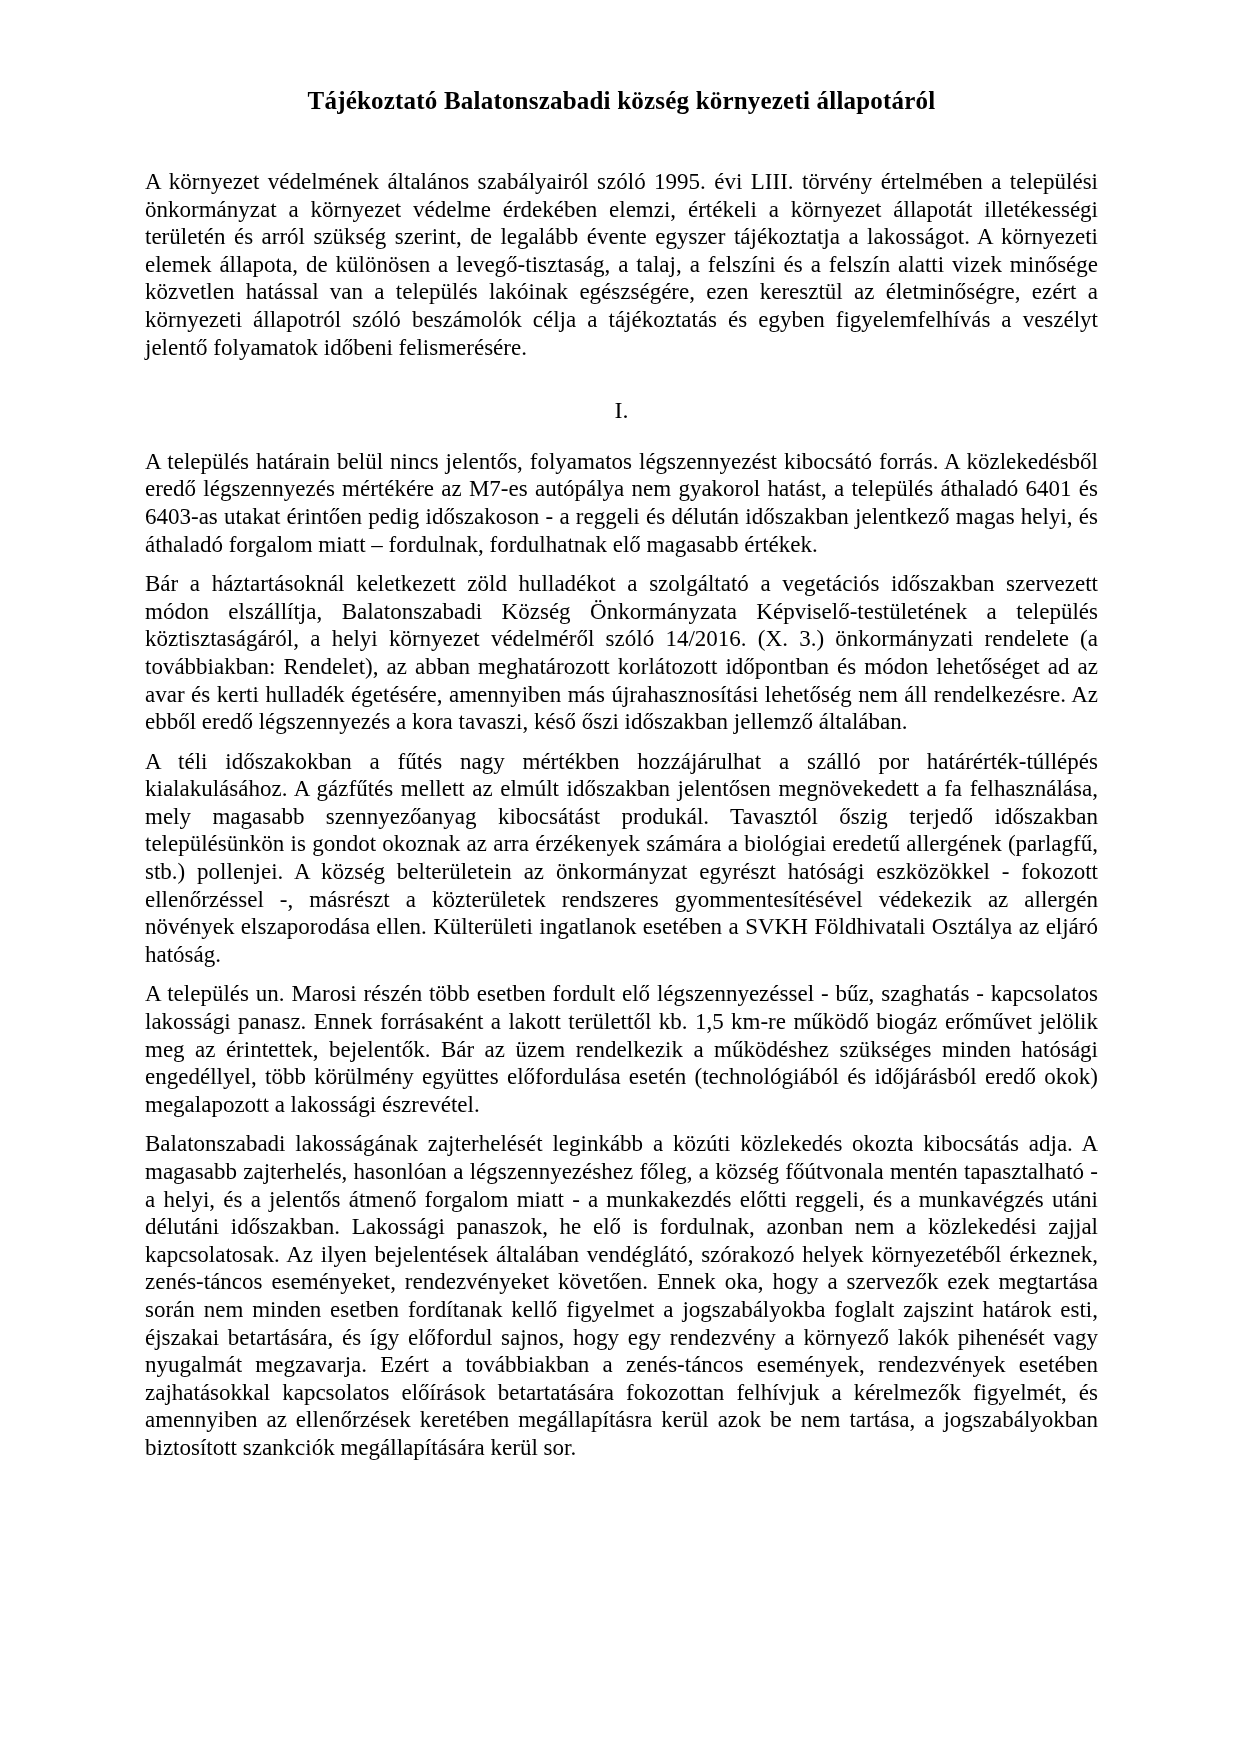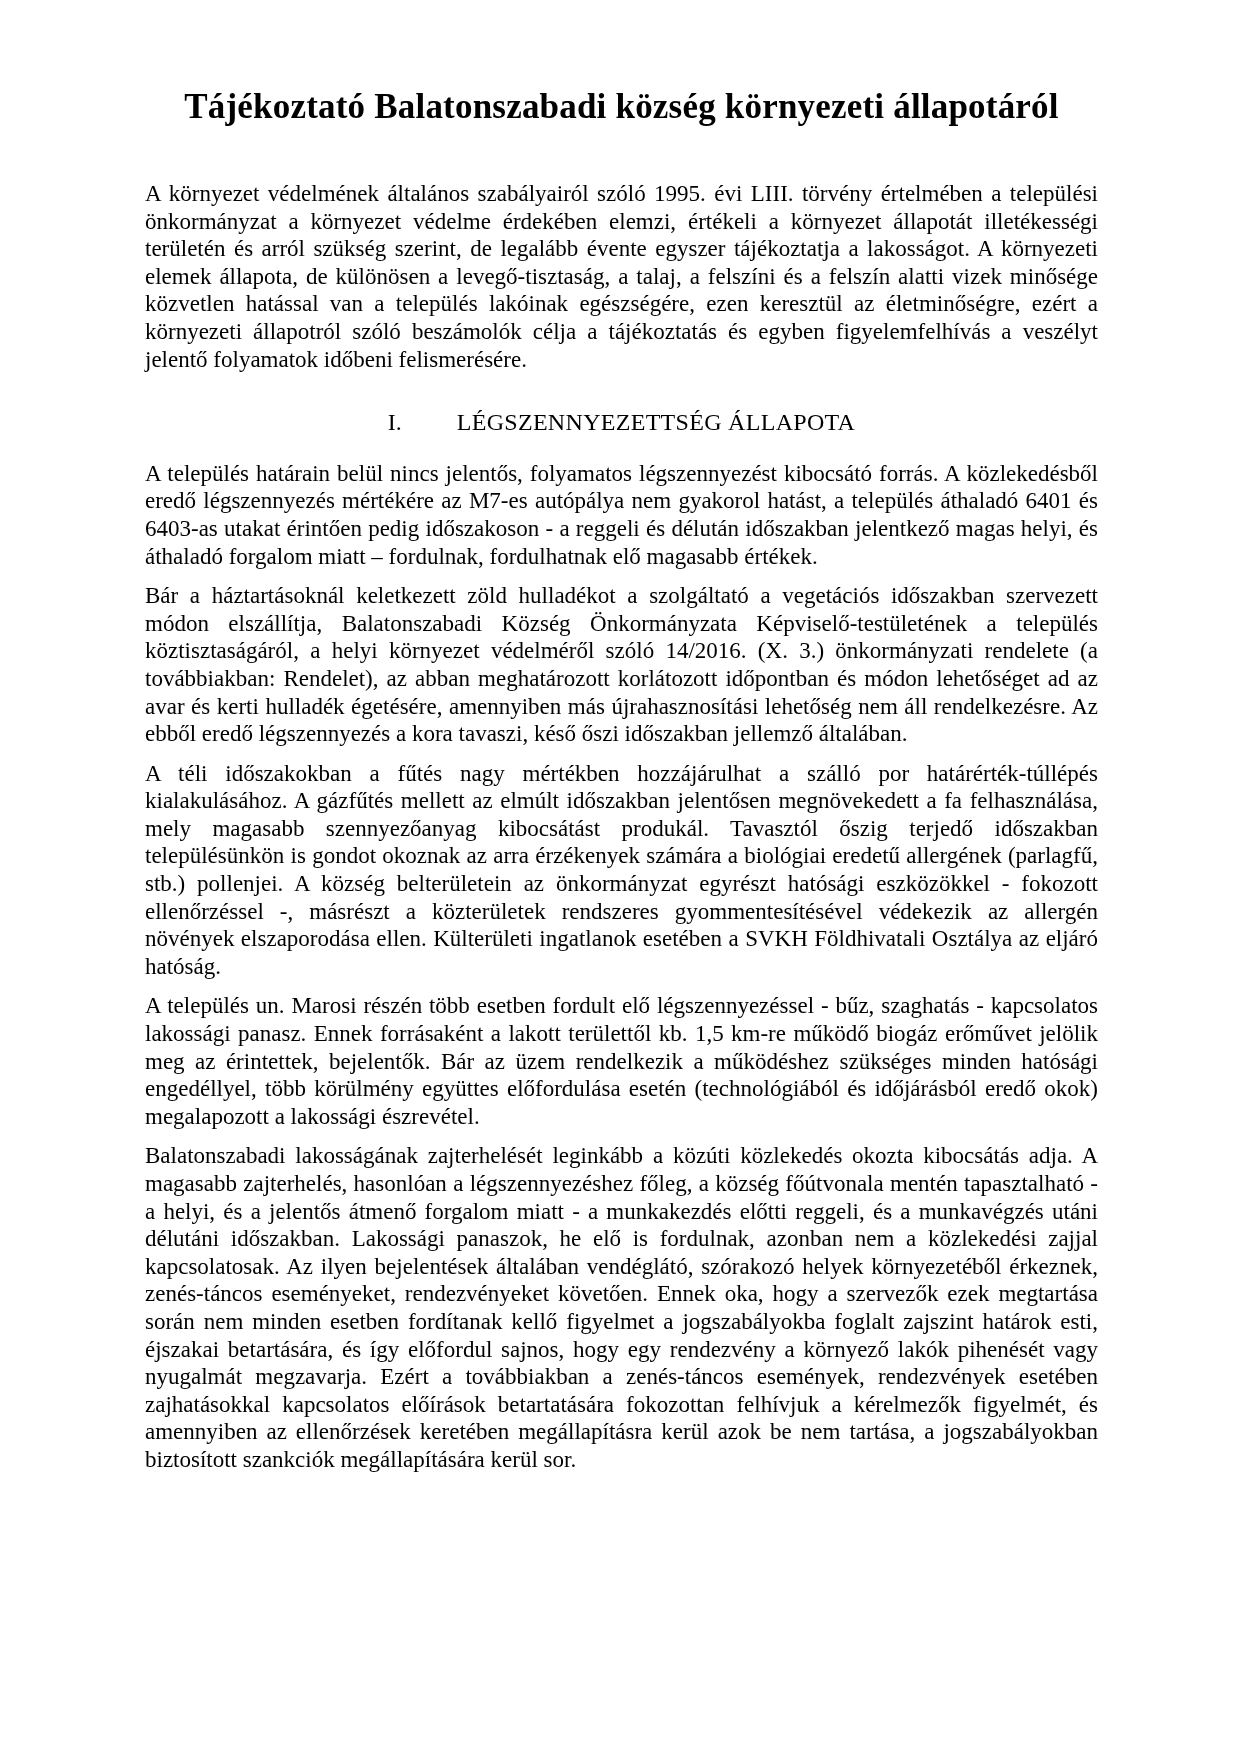--- a/index.html
+++ b/index.html
@@ -13,21 +13,21 @@
     height: 1753px;
     background: #ffffff;
     color: #000000;
     font-family: "Liberation Serif", "DejaVu Serif", serif;
     font-size: 23px;
     line-height: 27.6px;
     padding: 86px 130px 40px 133px;
     overflow: hidden;
   }
   .doc-title {
-    font-size: 35px;
+    font-size: 25px;
     font-weight: bold;
     line-height: 1.2;
     text-align: center;
     margin: 0 0 52px 0;
     letter-spacing: 0.2px;
   }
   .para {
     margin: 12px;
     text-align: justify;
     text-justify: inter-word;
@@ -47,21 +47,20 @@
 <body>
 
 <div class="page">
 
   <h1 class="doc-title">Tájékoztató Balatonszabadi község környezeti állapotáról</h1>
 
   <p class="para">A környezet védelmének általános szabályairól szóló 1995. évi LIII.  törvény értelmében a települési önkormányzat a környezet védelme érdekében elemzi, értékeli a környezet állapotát illetékességi területén és arról szükség szerint, de legalább évente egyszer tájékoztatja a lakosságot. A környezeti elemek állapota, de különösen a levegő-tisztaság, a talaj, a felszíni és a felszín alatti vizek minősége közvetlen hatással van a település lakóinak egészségére, ezen keresztül az életminőségre, ezért a környezeti állapotról szóló beszámolók célja a tájékoztatás és egyben figyelemfelhívás a veszélyt jelentő folyamatok időbeni felismerésére.</p>
 
   <div class="section-heading">
     <span class="hnum">I.</span>
-    <span class="htext">LÉGSZENNYEZETTSÉG ÁLLAPOTA</span>
   </div>
 
   <p class="para">A település határain belül nincs jelentős, folyamatos légszennyezést kibocsátó forrás. A közlekedésből eredő légszennyezés mértékére az M7-es autópálya nem gyakorol hatást, a település áthaladó 6401 és 6403-as utakat érintően pedig időszakoson - a reggeli és délután időszakban jelentkező magas helyi, és áthaladó forgalom miatt – fordulnak, fordulhatnak elő magasabb értékek.</p>
   <p class="para">Bár a háztartásoknál keletkezett zöld hulladékot a szolgáltató a vegetációs időszakban szervezett módon elszállítja, Balatonszabadi Község Önkormányzata Képviselő-testületének a település köztisztaságáról, a helyi környezet védelméről szóló 14/2016. (X. 3.) önkormányzati rendelete (a továbbiakban: Rendelet), az abban meghatározott korlátozott időpontban és módon lehetőséget ad az avar és kerti hulladék égetésére, amennyiben más újrahasznosítási lehetőség nem áll rendelkezésre. Az ebből eredő légszennyezés a kora tavaszi, késő őszi időszakban jellemző általában.</p>
   <p class="para">A téli időszakokban a fűtés nagy mértékben hozzájárulhat a szálló por határérték-túllépés kialakulásához. A gázfűtés mellett az elmúlt időszakban jelentősen megnövekedett a fa felhasználása, mely magasabb szennyezőanyag kibocsátást produkál. Tavasztól őszig terjedő időszakban településünkön is gondot okoznak az arra érzékenyek számára a biológiai eredetű allergének (parlagfű, stb.) pollenjei. A község belterületein az önkormányzat egyrészt hatósági eszközökkel - fokozott ellenőrzéssel -, másrészt a közterületek rendszeres gyommentesítésével védekezik az allergén növények elszaporodása ellen. Külterületi ingatlanok esetében a SVKH Földhivatali Osztálya az eljáró hatóság.</p>
   <p class="para">A település un. Marosi részén több esetben fordult elő légszennyezéssel - bűz, szaghatás - kapcsolatos lakossági panasz. Ennek forrásaként a lakott területtől kb. 1,5 km-re működő biogáz erőművet jelölik meg az érintettek, bejelentők. Bár az üzem rendelkezik a működéshez szükséges minden hatósági engedéllyel, több körülmény együttes előfordulása esetén (technológiából és időjárásból eredő okok) megalapozott a lakossági észrevétel.</p>
 
 
   <p class="para">Balatonszabadi lakosságának zajterhelését leginkább a közúti közlekedés okozta kibocsátás adja. A magasabb zajterhelés, hasonlóan a légszennyezéshez főleg, a község főútvonala mentén tapasztalható - a helyi, és a jelentős átmenő forgalom miatt - a munkakezdés előtti reggeli, és a munkavégzés utáni délutáni időszakban.  Lakossági panaszok, he elő is fordulnak, azonban nem a közlekedési zajjal kapcsolatosak. Az ilyen bejelentések általában vendéglátó, szórakozó helyek környezetéből érkeznek, zenés-táncos eseményeket, rendezvényeket követően. Ennek oka, hogy a szervezők ezek megtartása során nem minden esetben fordítanak kellő figyelmet a jogszabályokba foglalt zajszint határok esti, éjszakai betartására, és így előfordul sajnos, hogy egy rendezvény a környező lakók pihenését vagy nyugalmát megzavarja. Ezért a továbbiakban a zenés-táncos események, rendezvények esetében zajhatásokkal kapcsolatos előírások betartatására fokozottan felhívjuk a kérelmezők figyelmét, és amennyiben az ellenőrzések keretében megállapításra kerül azok be nem tartása, a jogszabályokban biztosított szankciók megállapítására kerül sor.</p>
 

